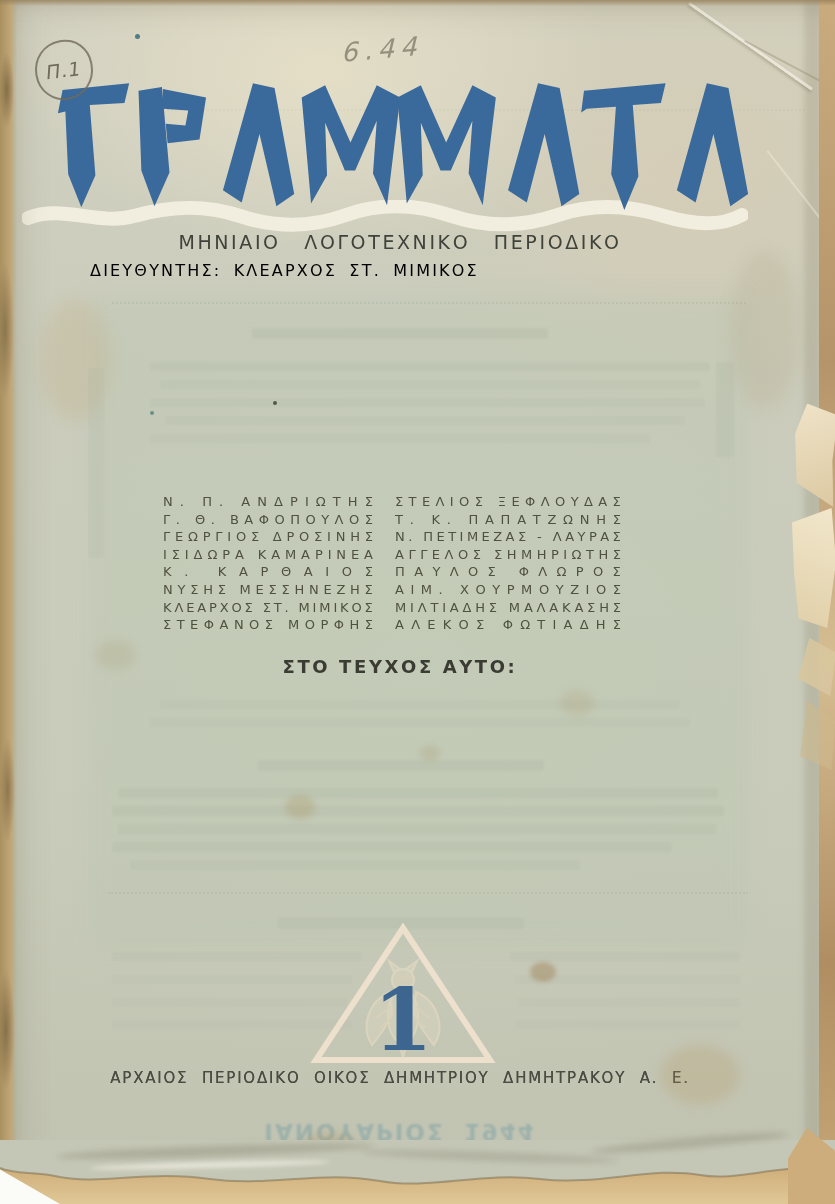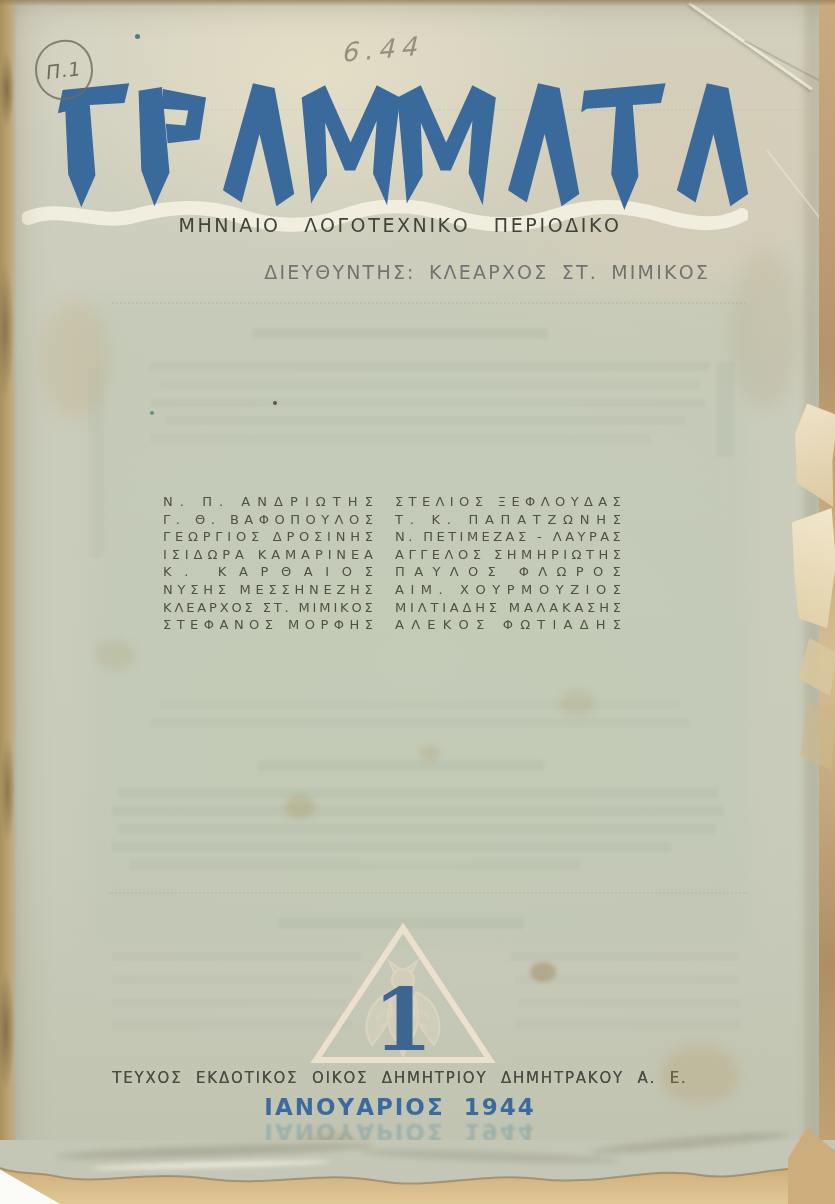--- a/index.html
+++ b/index.html
@@ -30,24 +30,24 @@
     filter:blur(.4px);z-index:1;}
 
   
   .stain{position:absolute;border-radius:50%;z-index:6;}
 
   
   .print{position:absolute;z-index:3;color:#4b4c42;}
   .title-svg{position:absolute;left:56px;top:82px;width:694px;height:134px;z-index:3;}
   .wave-svg{position:absolute;left:22px;top:200px;width:726px;height:34px;z-index:2;}
 
-  .subtitle{left:90px;top:214px;width:620px;text-align:center;font-size:19px;
+  .subtitle{left:90px;top:231px;width:620px;text-align:center;font-size:19px;
     letter-spacing:2.6px;word-spacing:15px;color:#40433a;}
-  .director{left:90px;top:261px;width:620px;text-align:right;font-size:19px;
-    letter-spacing:2.2px;word-spacing:5px;color:#737373;}
+  .director{left:90px;top:261px;width:620px;text-align:left;font-size:16px;
+    letter-spacing:2.2px;word-spacing:5px;color:#000000;}
 
   .contrib-heading{left:90px;top:447px;width:620px;text-align:center;font-size:17px;
     letter-spacing:5px;color:#474840;text-shadow:0 0 .4px #474840;}
   .columns{left:163px;top:494px;width:458px;display:flex;gap:22px;}
   .col{display:flex;flex-direction:column;}
   .col-left{width:210px;}
   .col-right{width:226px;}
   .name-row{height:17.6px;font-size:13px;color:#50513f;}
   .char-justify{display:flex;justify-content:space-between;align-items:baseline;white-space:nowrap;}
 
@@ -474,41 +474,41 @@
           <span>Τ</span>
           <span>Ι</span>
           <span>Α</span>
           <span>Δ</span>
           <span>Η</span>
           <span>Σ</span>
         </div>
     </div>
   </div>
 
+  <div class="print issue-heading">ΣΤΟ ΤΕΥΧΟΣ ΑΥΤΟ:</div>
 
   <svg class="emblem-svg" viewBox="0 0 186 146">
     <path d="M93 6 L180 138 L6 138 Z" fill="none" stroke="#f0e2cf" stroke-width="6" opacity=".92"></path>
     <g stroke="#e9dcc4" fill="rgba(236,224,200,.45)" stroke-width="2" opacity=".6">
       <path d="M84 50 L79 39 L90 47 Z"></path>
       <path d="M102 50 L107 39 L96 47 Z"></path>
       <circle cx="93" cy="58" r="11"></circle>
       <circle cx="89" cy="56" r="2.6" fill="none" stroke="#e0d2b6"></circle>
       <circle cx="97" cy="56" r="2.6" fill="none" stroke="#e0d2b6"></circle>
       <ellipse cx="93" cy="94" rx="15" ry="27"></ellipse>
       <path d="M80 70 C 57 80, 51 106, 62 123 C 71 112, 79 99, 82 91 Z"></path>
       <path d="M106 70 C 129 80, 135 106, 124 123 C 115 112, 107 99, 104 91 Z"></path>
       <path d="M88 119 L93 135 L98 119 Z"></path>
       <path d="M66 96 C 72 92, 77 88, 80 84 M70 106 C 76 102, 80 97, 83 93" fill="none" stroke="#e4d6ba"></path>
       <path d="M120 96 C 114 92, 109 88, 106 84 M116 106 C 110 102, 106 97, 103 93" fill="none" stroke="#e4d6ba"></path>
     </g>
   </svg>
   <div class="issue-number">1</div>
 
-  <div class="print publisher">ΤΕΥΧΟΣ ΕΚΔΟΤΙΚΟΣ ΟΙΚΟΣ ΔΗΜΗΤΡΙΟΥ ΔΗΜΗΤΡΑΚΟΥ Α. Ε.</div>
-  <div class="print date">ΙΑΝΟΥΑΡΙΟΣ 1944</div>
+  <div class="print publisher">ΑΡΧΑΙΟΣ ΠΕΡΙΟΔΙΚΟ ΟΙΚΟΣ ΔΗΜΗΤΡΙΟΥ ΔΗΜΗΤΡΑΚΟΥ Α. Ε.</div>
   <div class="print date-ghost">ΙΑΝΟΥΑΡΙΟΣ 1944</div>
 
   <div class="vignette layer"></div>
   <div class="left-spine"></div>
   <div class="right-edge"></div>
   <div class="right-shade layer"></div>
   <div class="top-edge"></div>
 
   <div class="flap" style="left:794px;top:404px;width:42px;height:102px;transform:rotate(3deg);
               background:linear-gradient(160deg,#efe3c8,#dcc9a2);

